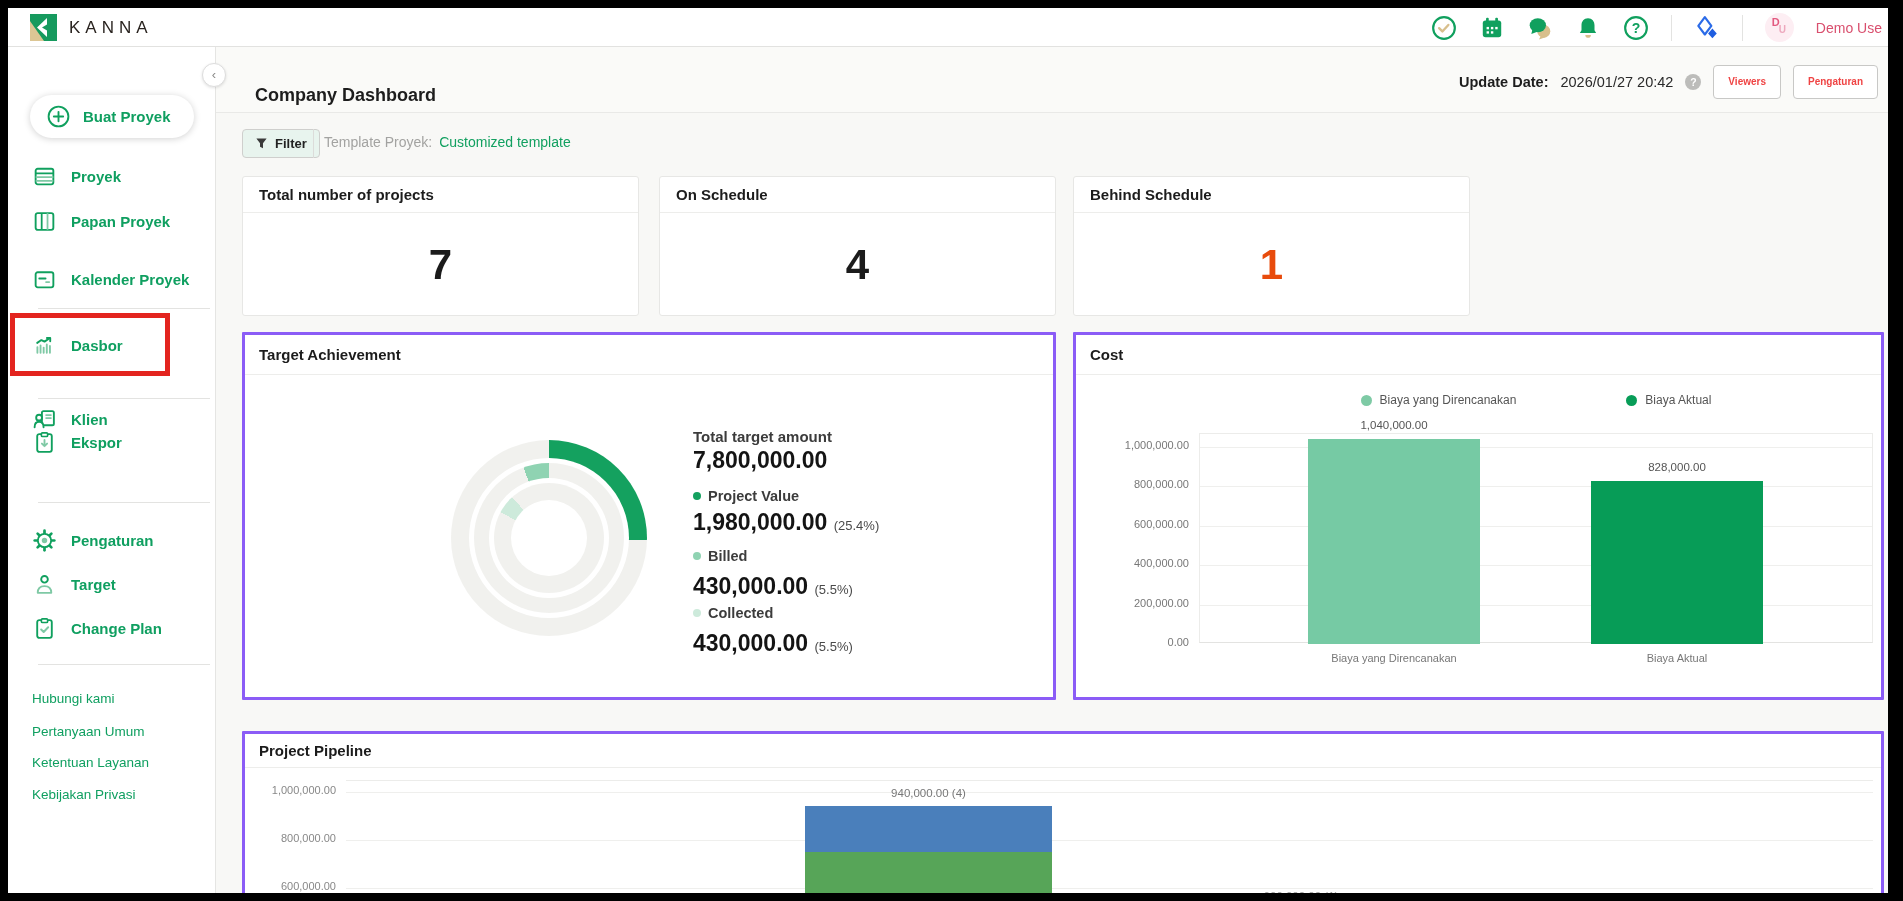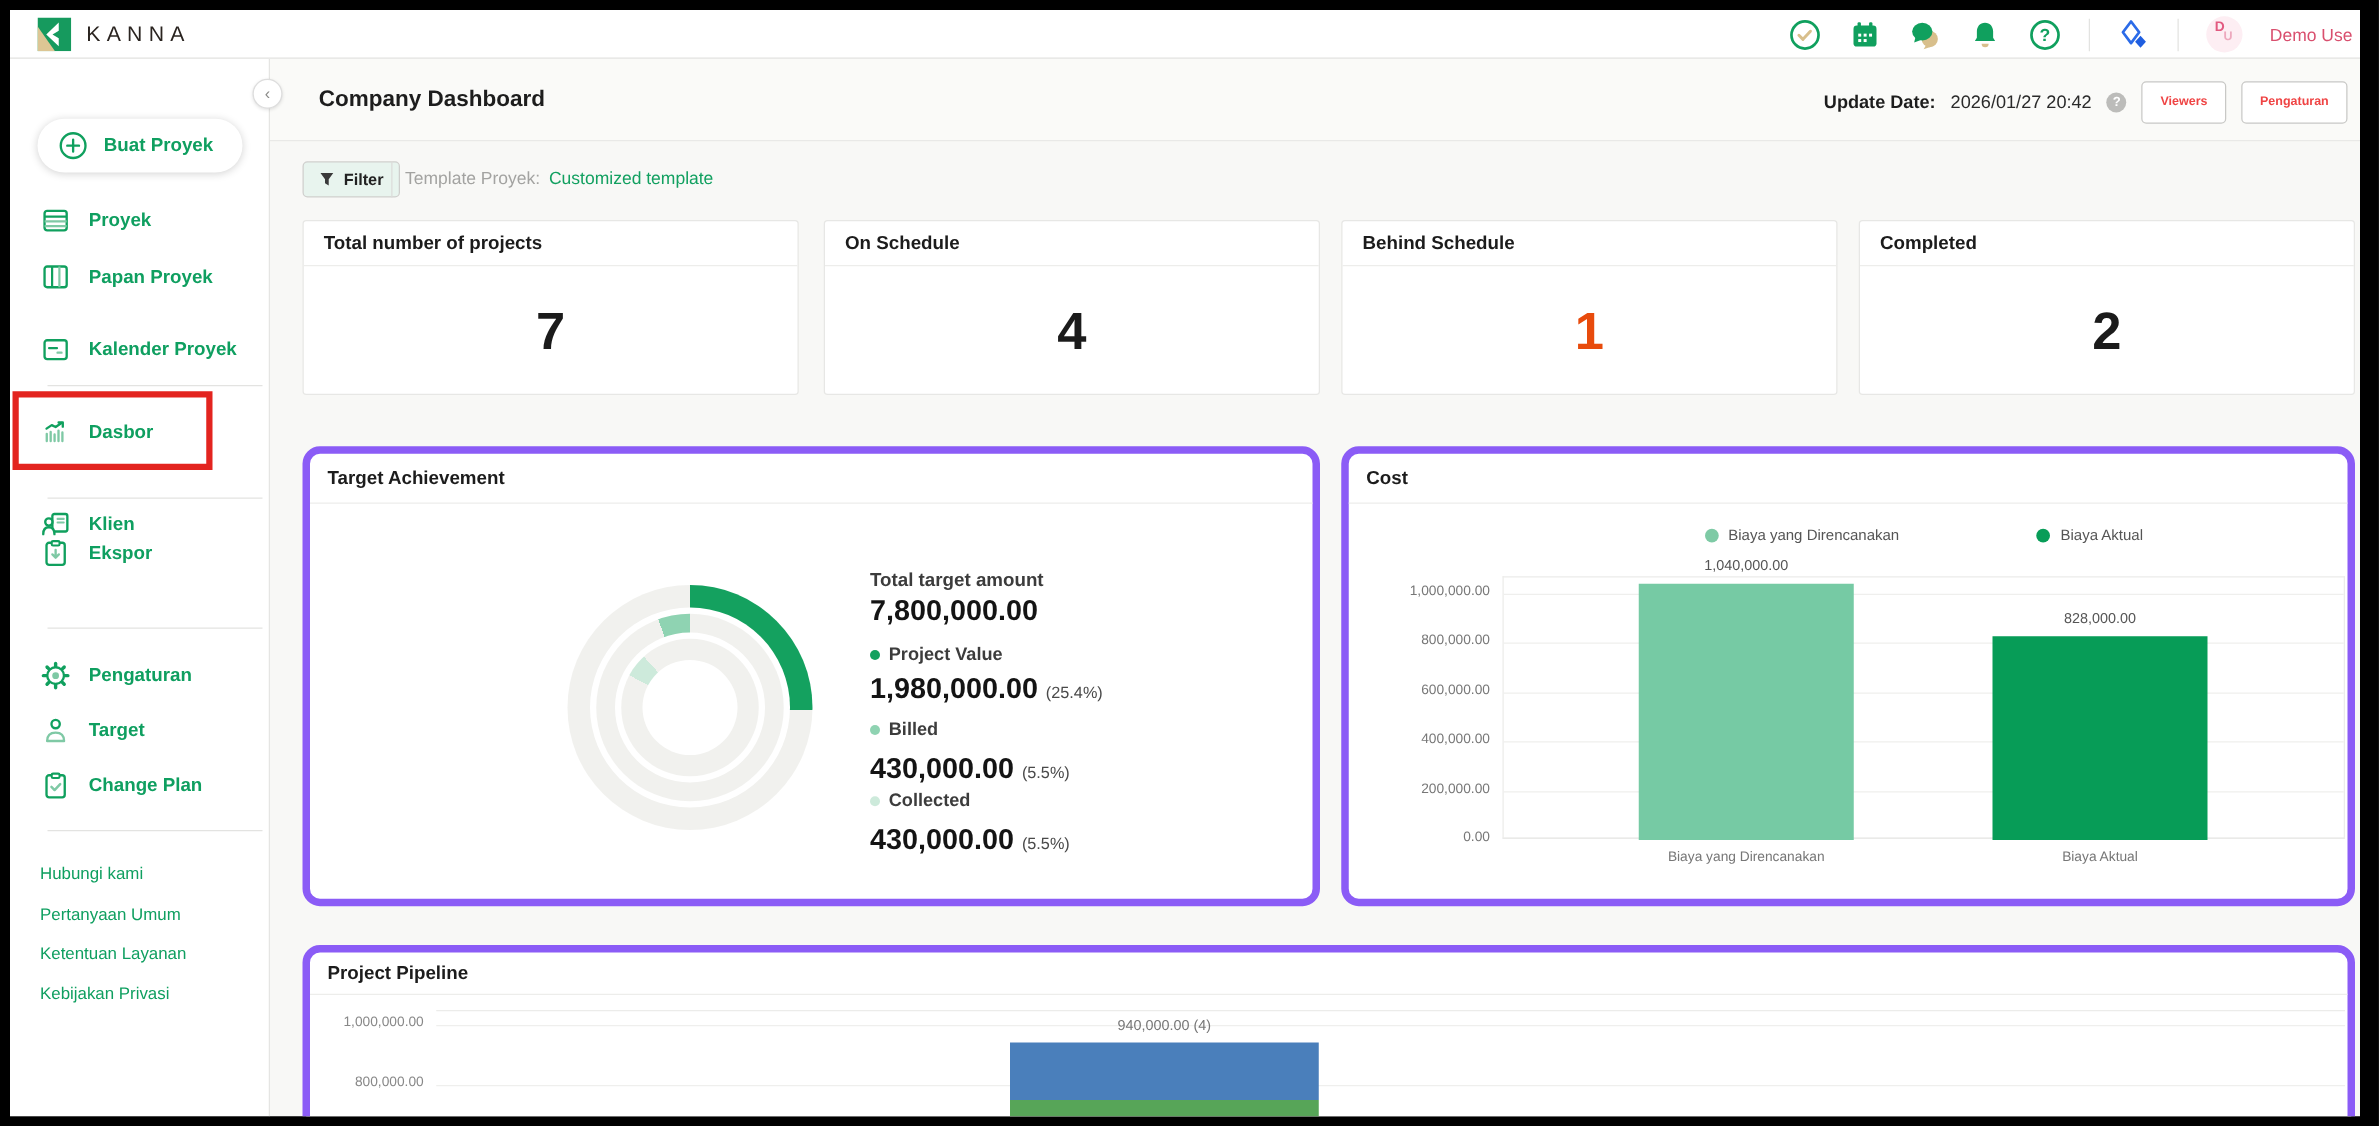--- a/index.html
+++ b/index.html
@@ -22,42 +22,42 @@
   .collapse-btn { position:absolute; left:194px; top:55px; width:24px; height:24px; border-radius:50%; background:#fff; border:1px solid #ddd; box-shadow:0 1px 3px rgba(0,0,0,.12); z-index:25; color:#8a8a88; font-size:13px; text-align:center; line-height:21px; cursor:pointer; }
   .create-pill { position:absolute; left:22px; top:48px; width:164px; height:43px; border-radius:22px; background:#fff; box-shadow:0 1px 7px rgba(0,0,0,.18); display:flex; align-items:center; gap:12px; padding-left:16px; cursor:pointer; }
   .menu-item { position:absolute; left:0; width:208px; height:40px; display:flex; align-items:center; gap:14px; padding-left:24px; cursor:pointer; }
   .menu-label { font-size:15px; font-weight:700; color:#0f9f60; white-space:nowrap; }
   .side-divider { position:absolute; left:30px; width:172px; height:1px; background:#e3e3e1; }
   .side-link { position:absolute; left:24px; font-size:13.5px; color:#0f9f60; cursor:pointer; white-space:nowrap; }
   .annotation-box { position:absolute; left:2px; top:305px; width:160px; height:63px; border:5px solid #e3241f; z-index:40; pointer-events:none; }
 
   
   .main-header { position:absolute; left:208px; top:39px; width:1672px; height:66px; border-bottom:1px solid #e9e9e7; background:#fafaf8; }
-  .page-title { position:absolute; left:39px; top:22px; font-size:18px; font-weight:700; color:#1d1d1d; }
+  .page-title { position:absolute; left:39px; top:38px; font-size:18px; font-weight:700; color:#1d1d1d; }
   .header-right { position:absolute; right:10px; top:18px; display:flex; align-items:center; gap:12px; }
   .upd-label { font-size:14.5px; font-weight:700; color:#1d1d1d; }
   .upd-value { font-size:14.5px; color:#2a2a2a; }
   .qmark { width:16px; height:16px; border-radius:50%; background:#bcbcba; color:#fff; font-size:10.5px; font-weight:700; text-align:center; line-height:16px; }
   .hbtn { height:34px; padding:0 14px; background:#fff; border:1px solid #c8c8c6; border-radius:4px; font-size:10px; font-weight:600; color:#ef4444; line-height:28px; cursor:pointer; }
 
   
   .filter-btn { position:absolute; left:234px; top:121px; height:29px; padding:0 12px; background:#e8f4ee; border:1px solid #cfcfcd; border-radius:4px; display:flex; align-items:center; gap:7px; font-size:13px; font-weight:700; color:#222; cursor:pointer; }
   .filter-sep { position:absolute; left:305px; top:121px; width:1px; height:29px; background:#dcdcda; }
   .template-row { position:absolute; left:316px; top:126px; display:flex; gap:7px; font-size:14px; }
   .template-label { color:#a3a3a1; }
   .template-value { color:#12a060; cursor:pointer; }
 
   
   .stat-card { position:absolute; top:168px; width:397px; height:140px; background:#fff; border:1px solid #e7e7e5; border-radius:3px; }
   .stat-head { height:36px; border-bottom:1px solid #ededeb; padding-left:16px; line-height:36px; font-size:15px; font-weight:700; color:#1c1c1c; }
   .stat-value { position:absolute; left:0; top:36px; width:100%; height:104px; display:flex; align-items:center; justify-content:center; font-size:42px; font-weight:700; color:#1b1b1b; }
   .stat-value.accent { color:#e84b0c; }
 
   
-  .panel { position:absolute; background:#fff; border:6px solid #8b5cf6; border-radius:14px;margin-top:25px; }
+  .panel { position:absolute; background:#fff; border:3px solid #8b5cf6; border-radius:1px; }
   .panel-head { height:40px; border-bottom:1px solid #ededeb; padding-left:14px; line-height:40px; font-size:15px; font-weight:700; color:#1c1c1c; }
 
   
   .donut { position:absolute; left:206px; top:105px; width:196px; height:196px; }
   .donut div { position:absolute; border-radius:50%; }
   .ring1 { left:0; top:0; width:196px; height:196px; background:conic-gradient(#14a15f 0deg 91.4deg, #f1f1ee 91.4deg 360deg); }
   .gap1  { left:18px; top:18px; width:160px; height:160px; background:#fff; }
   .ring2 { left:23px; top:23px; width:150px; height:150px; background:conic-gradient(from 340.2deg, #8fd3b2 0deg 19.8deg, #f1f1ee 19.8deg 360deg); }
   .gap2  { left:38px; top:38px; width:120px; height:120px; background:#fff; }
   .ring3 { left:43px; top:43px; width:110px; height:110px; background:conic-gradient(from 298deg, #cdeadb 0deg 19.8deg, #f1f1ee 19.8deg 360deg); }
@@ -290,24 +290,20 @@
     <div class="stat-value">7</div>
   </div>
   <div class="stat-card" style="left:651px">
     <div class="stat-head">On Schedule</div>
     <div class="stat-value">4</div>
   </div>
   <div class="stat-card" style="left:1065px">
     <div class="stat-head">Behind Schedule</div>
     <div class="stat-value accent">1</div>
   </div>
-  <div class="stat-card" style="left:1479px">
-    <div class="stat-head">Completed</div>
-    <div class="stat-value">2</div>
-  </div>
 
   <div class="panel" style="left:234px; top:324px; width:814px; height:368px">
     <div class="panel-head">Target Achievement</div>
     <div class="donut">
       <div class="ring1"></div>
       <div class="gap1"></div>
       <div class="ring2"></div>
       <div class="gap2"></div>
       <div class="ring3"></div>
       <div class="hole"></div>

